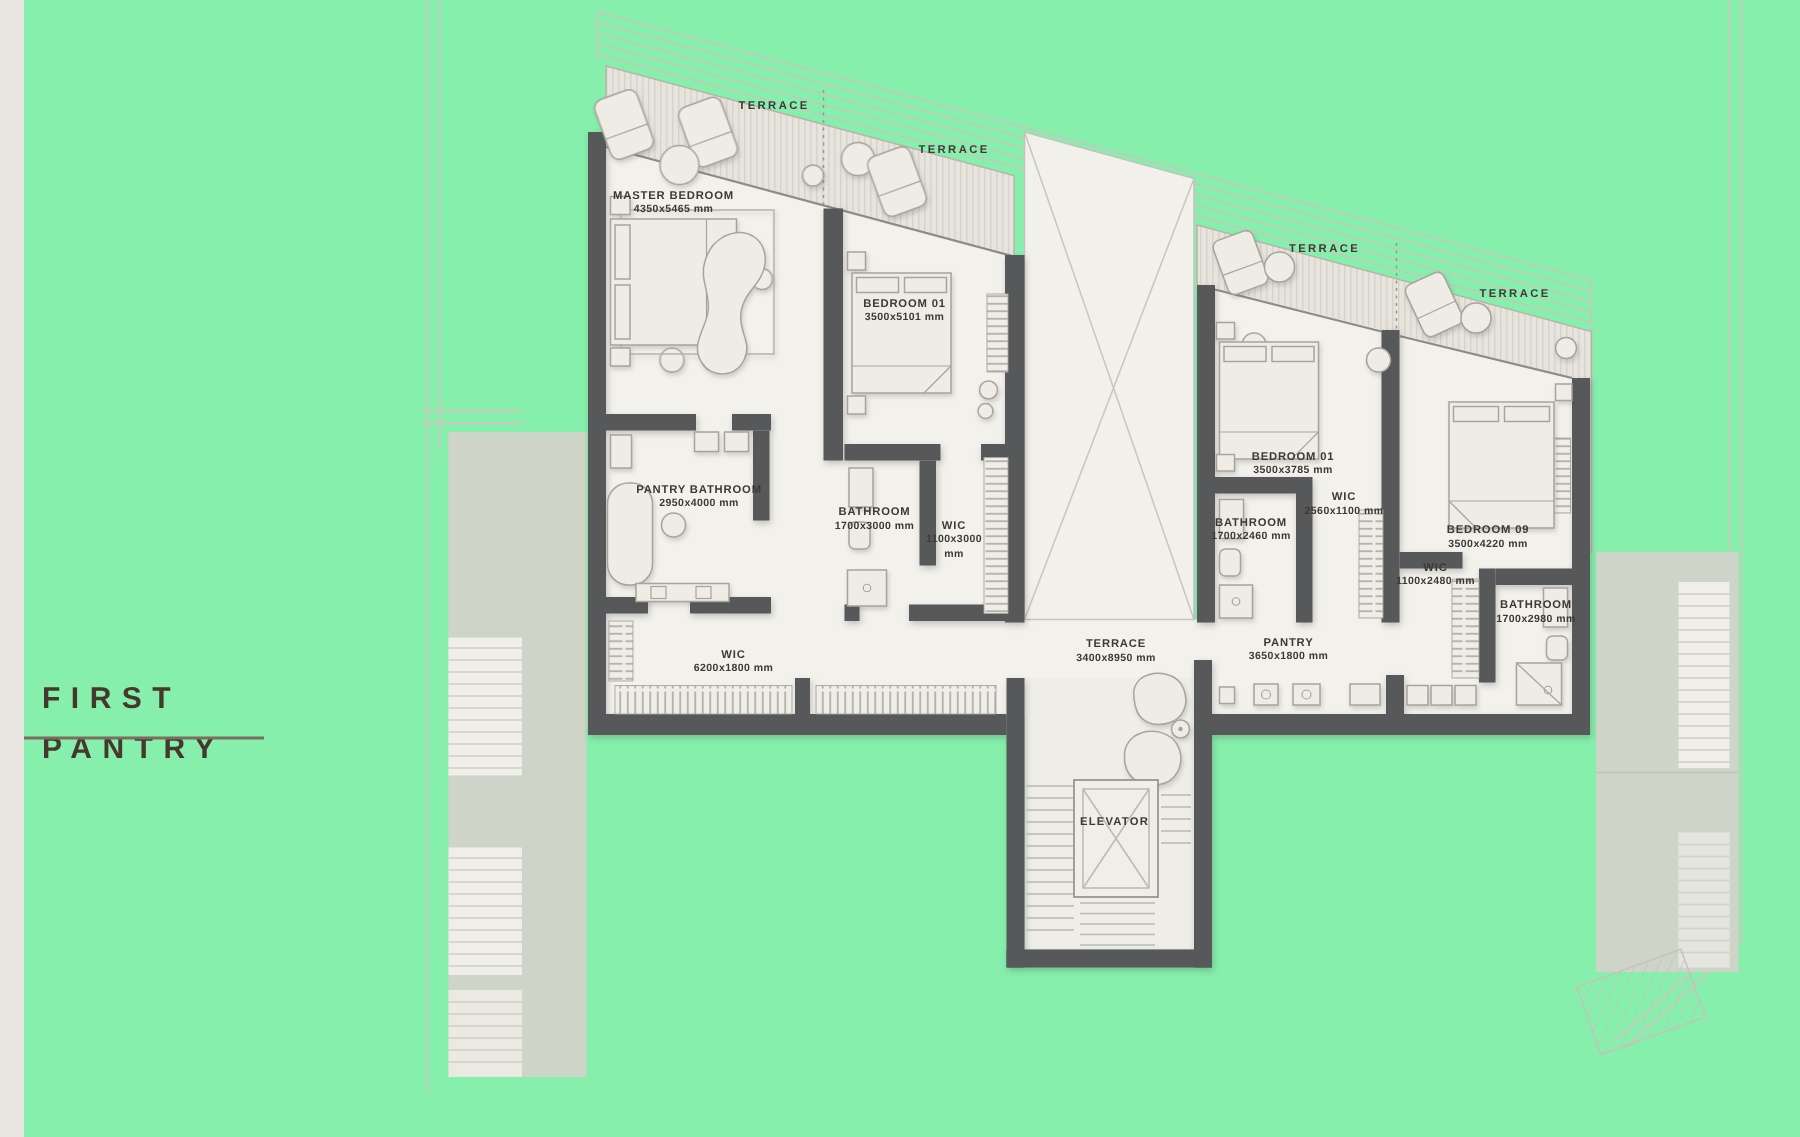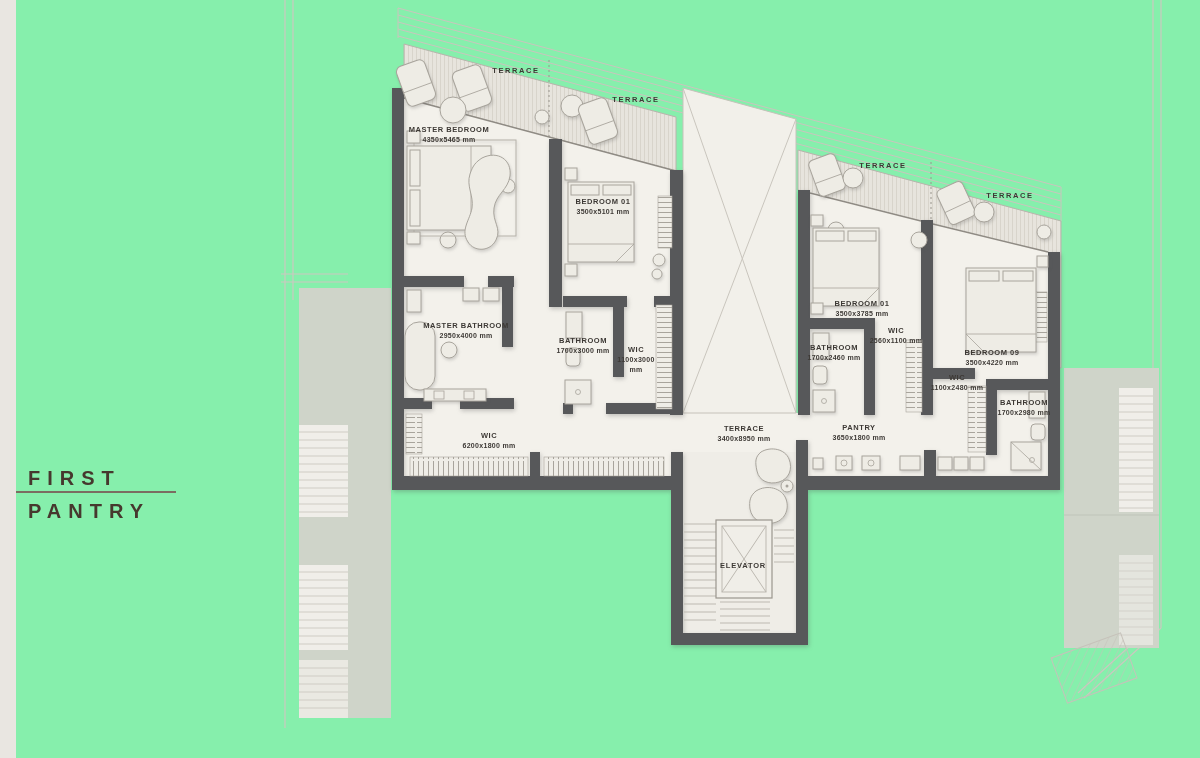--- a/index.html
+++ b/index.html
@@ -22,21 +22,21 @@
   .fixline{stroke:#a8a49c;stroke-width:.8;fill:none;}
   .dash{stroke:#9a968e;stroke-width:1;stroke-dasharray:2 3;fill:none;}
   .stair{stroke:#bdb9b1;stroke-width:1;}
   
   .lbl{position:absolute;transform:translate(-50%,-50%);text-align:center;
        color:#3d3935;font-size:7.5px;line-height:1.4;font-weight:700;
        letter-spacing:.55px;white-space:pre-line;}
   .lbl .dims{display:block;font-size:7px;letter-spacing:.3px;}
   .terr{letter-spacing:1.6px;}
   .elev{font-size:7.5px;letter-spacing:.8px;}
-  .title{position:absolute;left:12px;top:468px;color:#46382e;}
+  .title{position:absolute;left:12px;top:456px;color:#46382e;}
   .title .t1,.title .t2{font-size:20px;font-weight:700;letter-spacing:7px;line-height:1;}
   .title .t2{margin-top:13px;}
   .title-rule{position:absolute;left:0;top:491px;width:160px;height:2px;background:#7b6d61;}
 </style>
 </head>
 <body>
 
 <div id="stage">
 
 <svg width="1200" height="758" viewBox="0 0 1200 758">
@@ -393,21 +393,21 @@
 </div>
 <div class="lbl" style="left:846px;top:309px">
   <span>BEDROOM 01</span>
   <span class="dims">3500x3785 mm</span>
 </div>
 <div class="lbl" style="left:976px;top:358px">
   <span>BEDROOM 09</span>
   <span class="dims">3500x4220 mm</span>
 </div>
 <div class="lbl" style="left:450px;top:331px">
-  <span>MASTER BATHROOM</span>
+  <span>PANTRY BATHROOM</span>
   <span class="dims">2950x4000 mm</span>
 </div>
 <div class="lbl" style="left:567px;top:346px">
   <span>BATHROOM</span>
   <span class="dims">1700x3000 mm</span>
 </div>
 <div class="lbl" style="left:620px;top:360px">
   <span>WIC</span>
   <span class="dims">1100x3000
 mm</span>
@@ -433,21 +433,21 @@
   <span class="dims">6200x1800 mm</span>
 </div>
 <div class="lbl" style="left:728px;top:434px">
   <span>TERRACE</span>
   <span class="dims">3400x8950 mm</span>
 </div>
 <div class="lbl" style="left:843px;top:433px">
   <span>PANTRY</span>
   <span class="dims">3650x1800 mm</span>
 </div>
-<div class="lbl elev" style="left:727px;top:566px">ELEVATOR</div>
+<div class="lbl elev" style="left:727px;top:548px">ELEVATOR</div>
 
 <div class="title">
   <div class="t1">FIRST</div>
   <div class="t2">PANTRY</div>
 </div>
 <div class="title-rule"></div>
 
 </div>
 
 </body></html>

